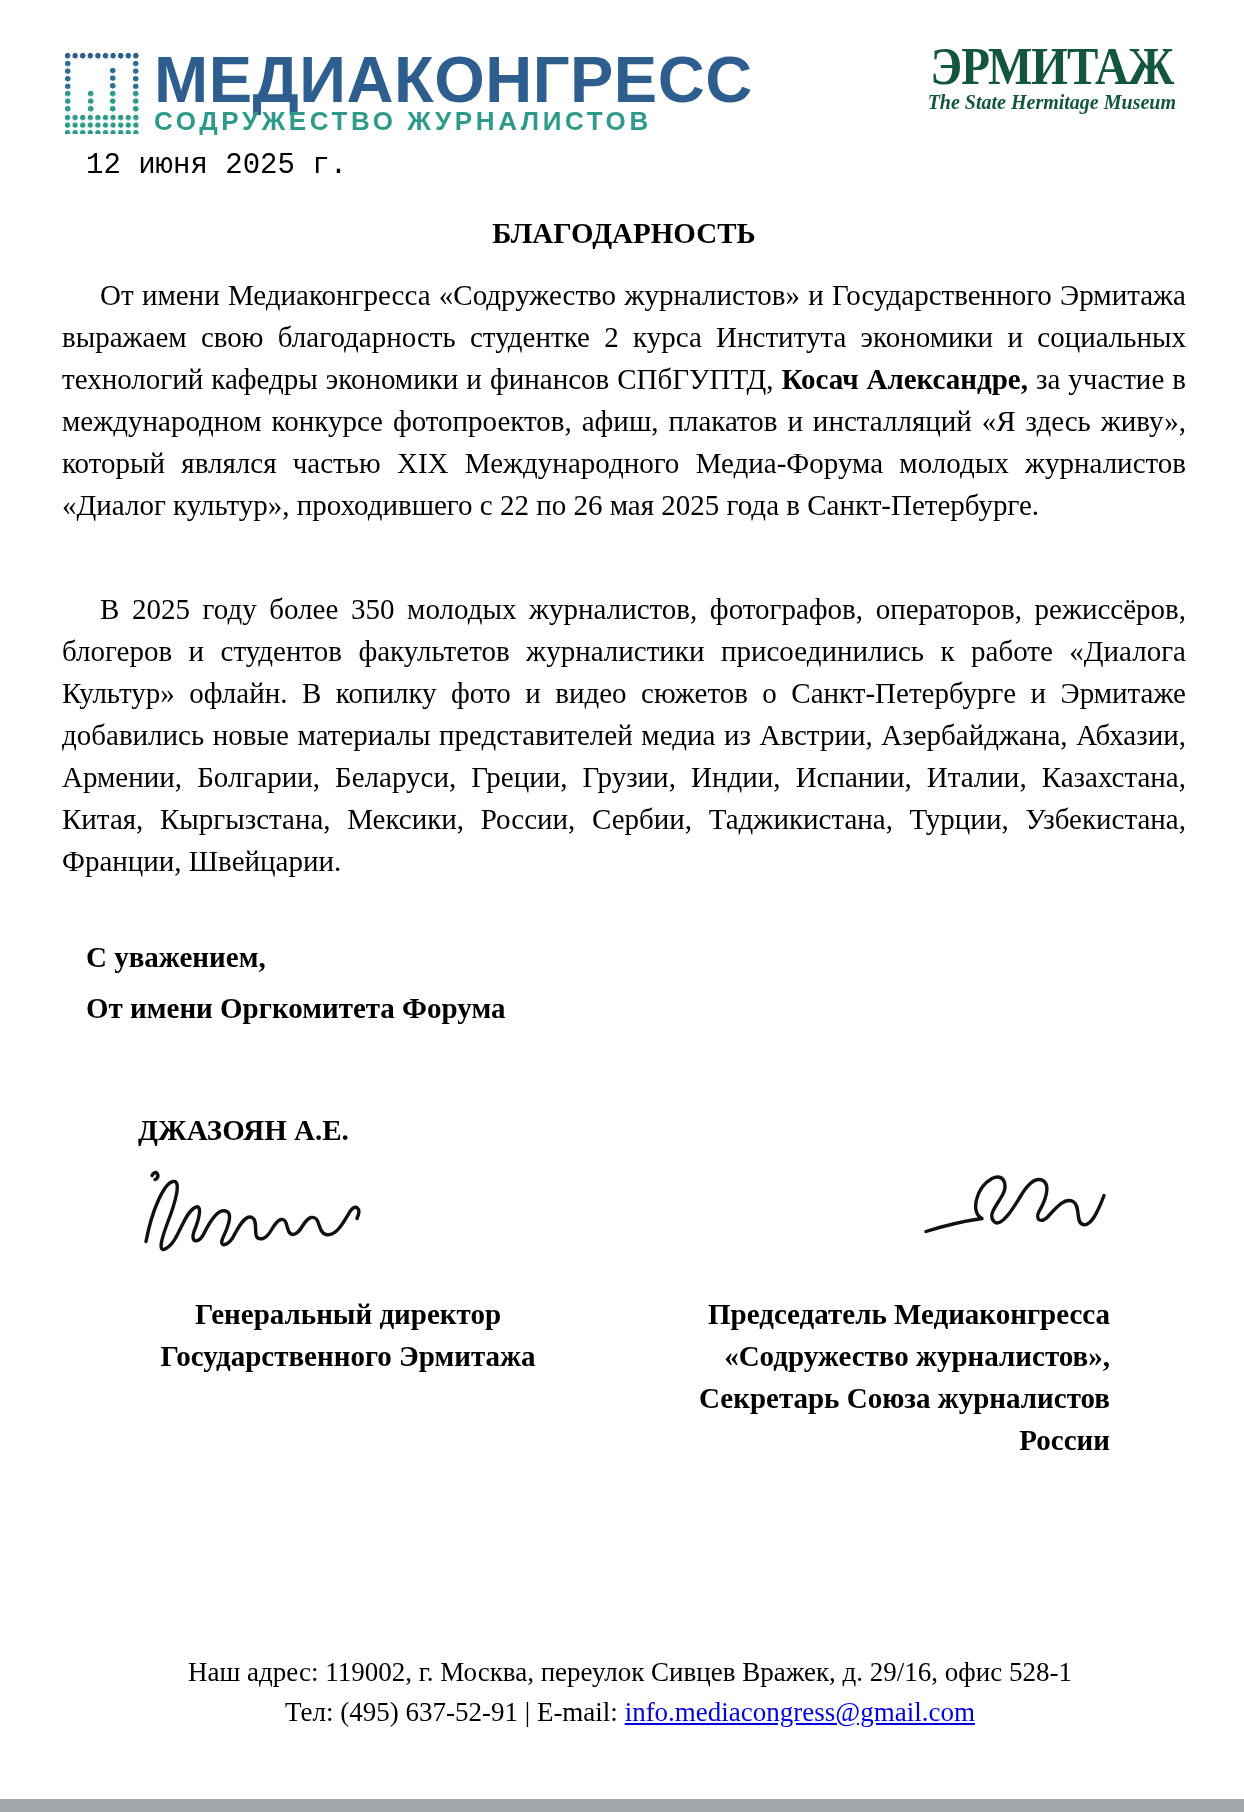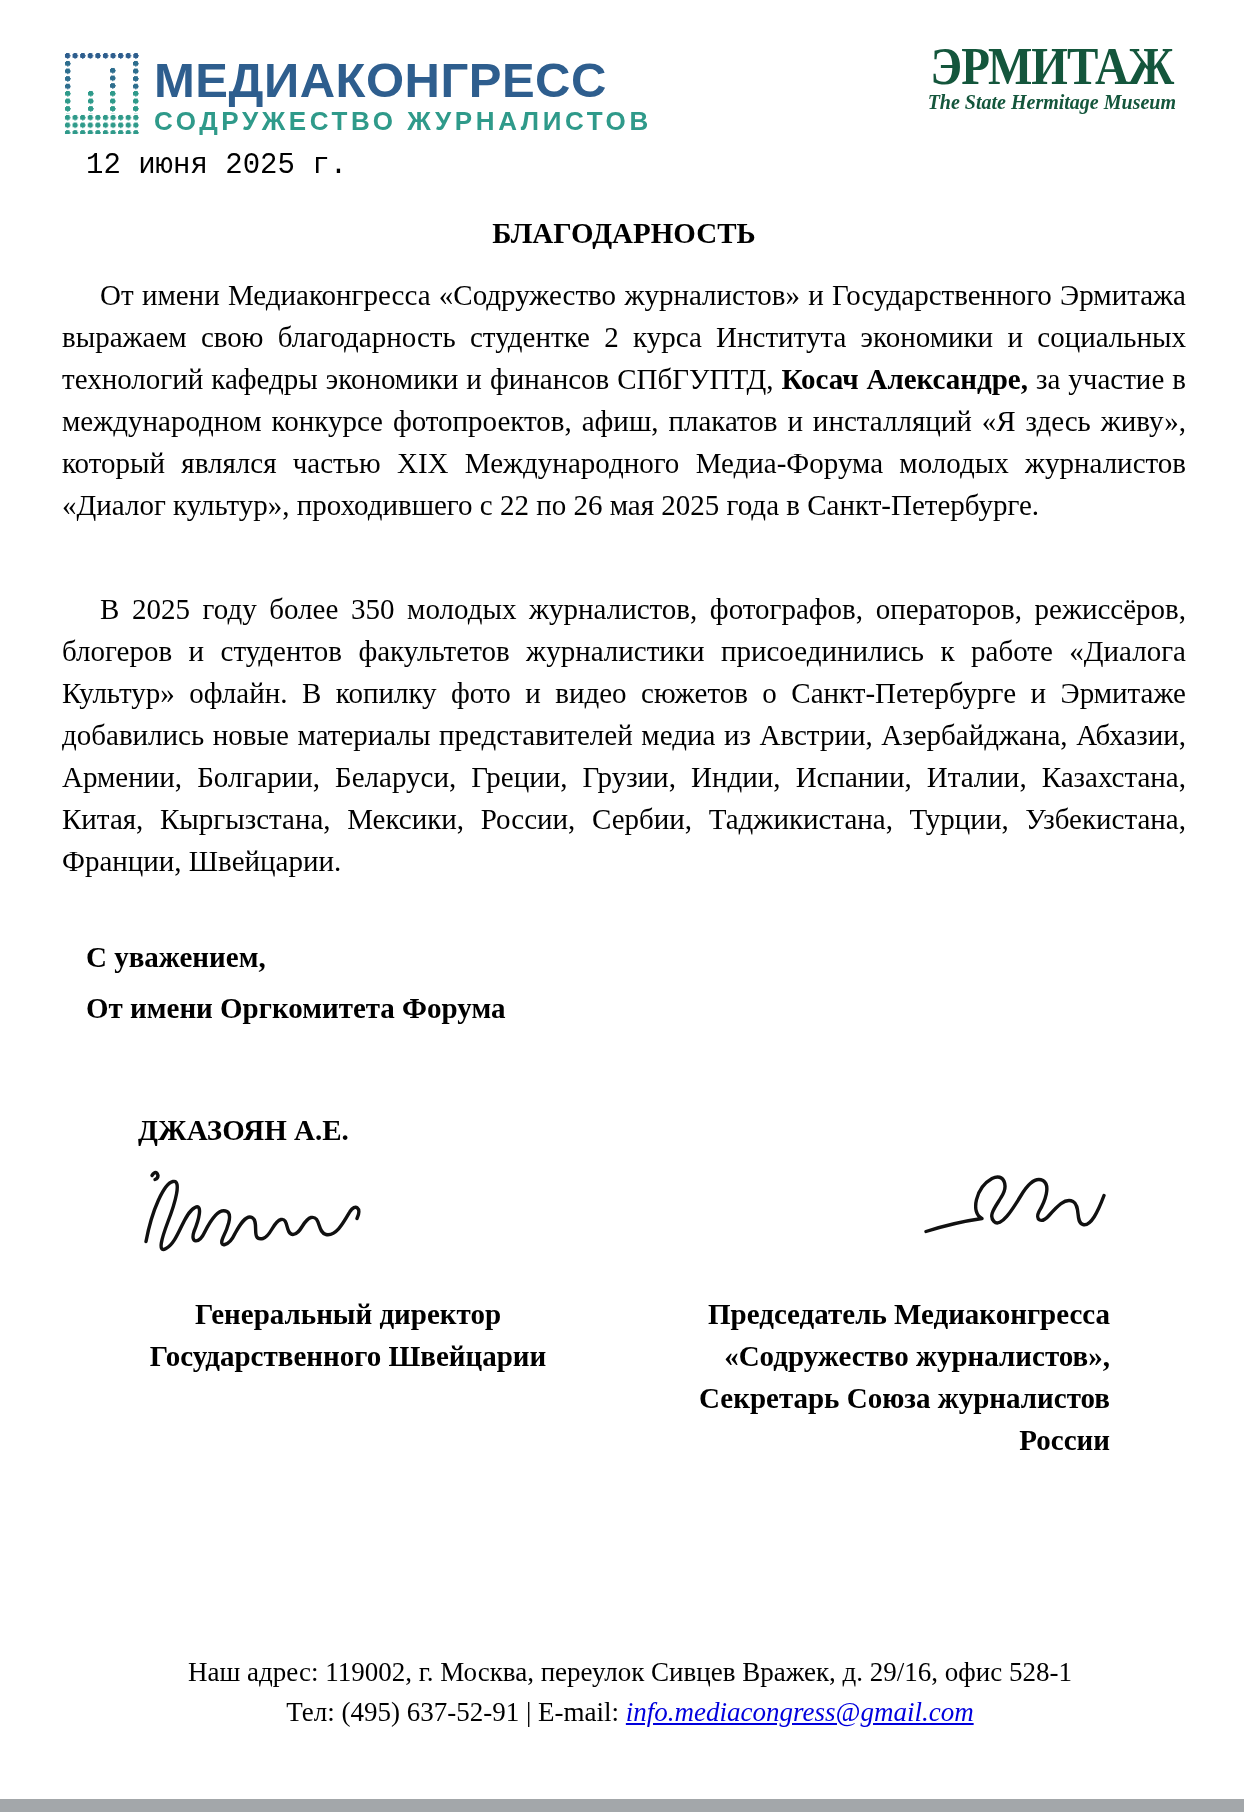--- a/index.html
+++ b/index.html
@@ -10,21 +10,21 @@
     font-family:"Liberation Serif", serif; color:#000;
   }
   
   .header { position:absolute; top:42px; left:62px; right:58px; height:100px; }
   .mc-logo { position:absolute; left:2px; top:10px; display:flex; align-items:flex-start; }
   .mc-icon { position:relative; width:76px; height:82px; margin-right:14px; }
   .dots { position:absolute;
     background-image:radial-gradient(circle at 3.5px 3.5px, var(--c) 2.6px, transparent 2.9px);
     background-size:7.6px 7.6px; }
   .mc-text { padding-top:2px; font-family:"Liberation Sans", sans-serif; }
-  .mc-title { font-size:49px; font-weight:bold; letter-spacing:0.5px; line-height:52px; color:#2e5e8e; }
+  .mc-title { font-size:65px; font-weight:bold; letter-spacing:0.5px; line-height:52px; color:#2e5e8e; }
   .mc-sub { font-size:26px; font-weight:bold; letter-spacing:3.6px; line-height:30px; color:#2f9a8a; }
   .hermitage { position:absolute; right:10px; top:0; text-align:center; color:#14563c; }
   .hermitage-title { font-family:"Liberation Serif", serif; font-weight:bold; font-size:47px;
     line-height:48px; letter-spacing:-1px; transform:scaleY(1.12); }
   .hermitage-sub { font-family:"Liberation Serif", serif; font-weight:bold; font-style:italic;
     font-size:20px; line-height:20px; margin-top:2px; }
   
   .content { position:absolute; left:62px; right:58px; top:146px; font-size:29px; line-height:42px; }
   .meta { padding-left:24px;font-family:Liberation Mono, monospace; }
   .meta div { line-height:40px; }
@@ -38,21 +38,21 @@
   .sig-names { display:flex; justify-content:space-between; font-weight:bold; }
   .sig-draws { display:flex; justify-content:space-between; align-items:flex-start;
     margin-top:14px; height:110px; }
   .sig-svg { stroke:#111; fill:none; stroke-width:3.4; stroke-linecap:round; stroke-linejoin:round; }
   .sig-titles { display:flex; justify-content:space-between; margin-top:18px; font-weight:bold; }
   .sig-title-left { width:420px; text-align:center; }
   .sig-title-right { width:480px; text-align:right; }
   
   .footer { position:absolute; left:16px; right:0; bottom:80px; text-align:center;
     font-size:27px; line-height:40px; font-family:"Liberation Serif", serif; }
-  .footer a { color:#0000dd; text-decoration:underline;font-style:italic; }
+  .footer a { color:#0000dd; text-decoration:underline; }
   .bottom-bar { position:absolute; left:0; right:0; bottom:0; height:13px; background:#a3a7aa; }
 </style>
 </head>
 <body>
 
 <div class="page">
 
   <div class="header">
     <div class="mc-logo">
       <div class="mc-icon">
@@ -111,21 +111,21 @@
         <svg class="sig-svg" width="190" height="85" viewBox="0 0 190 80">
           <path d="M6 64 C 28 57, 48 53, 62 51 C 50 45, 56 20, 72 11 C 84 5, 89 18, 81 30
                    C 75 40, 68 48, 74 54 C 81 61, 93 41, 101 28 C 107 18, 115 9, 123 13
                    C 131 18, 125 34, 119 44 C 115 52, 121 57, 129 48 C 137 39, 145 30, 153 34
                    C 161 38, 155 55, 163 57 C 171 59, 178 44, 184 28"></path>
         </svg>
       </div>
       <div class="sig-titles">
         <div class="sig-title-left">
           <div>Генеральный директор</div>
-          <div>Государственного Швейцарии</div>
+          <div>Государственного Эрмитажа</div>
         </div>
         <div class="sig-title-right">
           <div>Председатель Медиаконгресса «Содружество журналистов»,</div>
           <div>Секретарь Союза журналистов России</div>
         </div>
       </div>
     </div>
   </div>
 
   <div class="footer">

